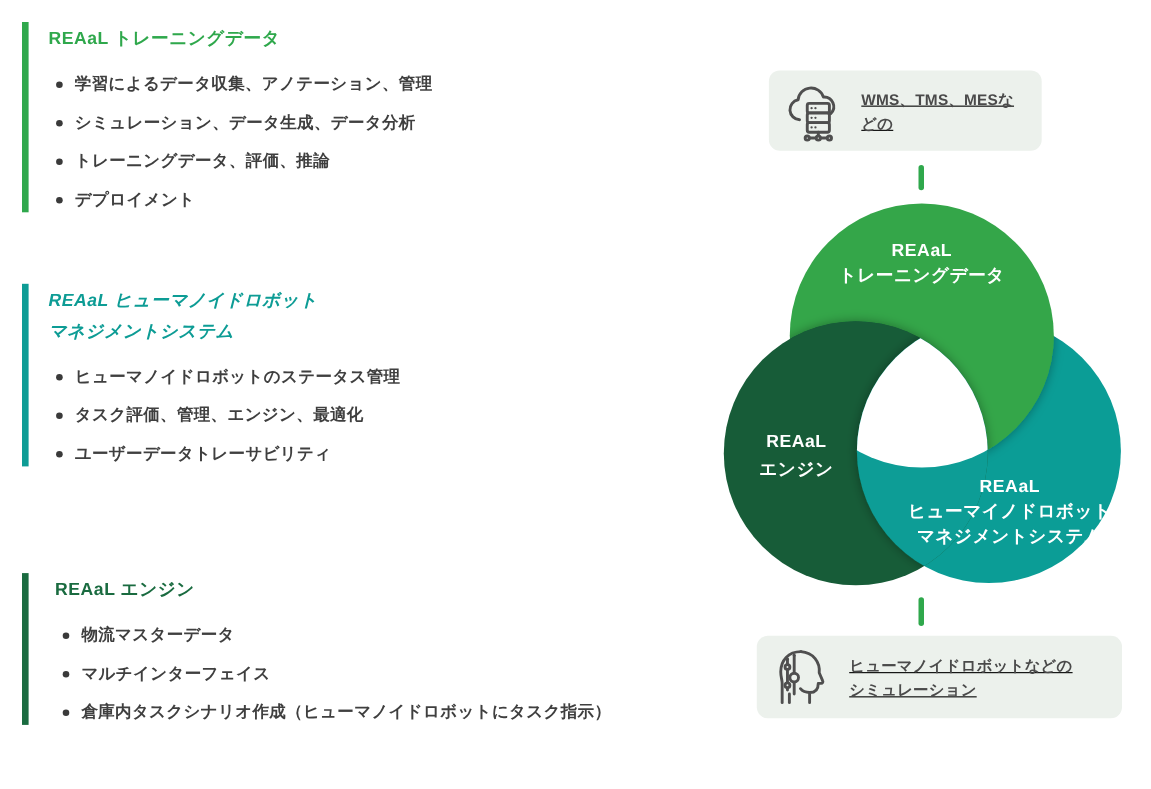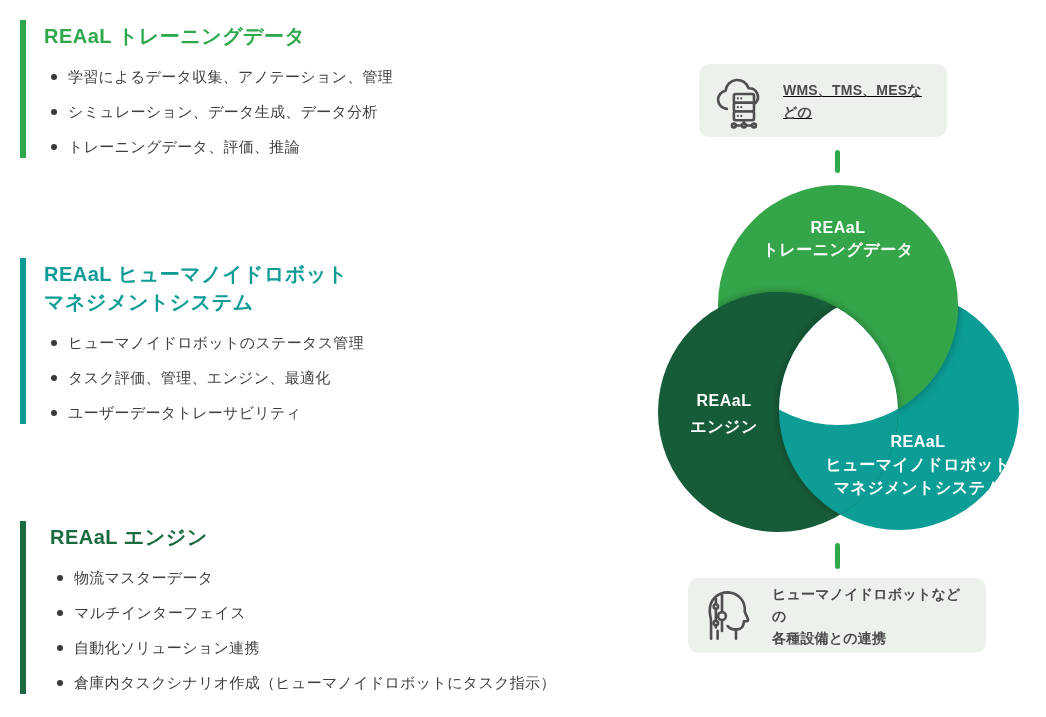--- a/index.html
+++ b/index.html
@@ -4,35 +4,35 @@
 <style>
   html,body{margin:0;padding:0;background:#ffffff;}
   .canvas{position:relative;width:1046px;height:717px;background:#ffffff;overflow:hidden;
           font-family:"Liberation Sans","DejaVu Sans",sans-serif;}
 
   
   .info{position:absolute;left:20px;width:610px;border-left:6px solid #2FA84C;padding-left:18px;}
   .s1{top:20px;border-color:#2FA84C;}
   .s2{top:258px;border-color:#0D9C95;}
   .s3{top:521px;border-color:#1A6B40;padding-left:24px;}
-  .info h2{margin:2px 0 16px 0;font-size:20px;line-height:28px;font-weight:bold;letter-spacing:.5px;}
+  .info h2{margin:2px 0 16px 0;font-size:16px;line-height:28px;font-weight:bold;letter-spacing:.5px;}
   .s1 h2{color:#2FA84C;}
-  .s2 h2{color:#0D9C95;}
+  .s2 h2{color:#0D9C95;font-style:italic;}
   .s3 h2{color:#1A6B40;}
   .info ul{list-style:none;margin:0;padding:0;}
   .info li{position:relative;padding-left:24px;font-size:15px;line-height:22px;margin-bottom:13px;
-           color:#3F3F3F;font-weight:400;letter-spacing:.3px;}
+           color:#3F3F3F;font-weight:700;letter-spacing:.3px;}
   .info li:last-child{margin-bottom:0;}
   .info li::before{content:"";position:absolute;left:7px;top:8px;width:6px;height:6px;border-radius:50%;background:#3A3A3A;}
 
   
   .callout{position:absolute;background:#ECF1EC;border-radius:10px;display:flex;align-items:center;
            gap:15px;padding:0 16px 0 13px;box-sizing:border-box;}
   .callout-top{left:699px;top:64px;width:248px;height:73px;text-decoration:underline;}
-  .callout-bottom{left:688px;top:578px;width:298px;height:75px;}
+  .callout-bottom{left:688px;top:578px;width:332px;height:75px;text-decoration:underline;}
   .callout .txt{font-size:14px;line-height:22px;font-weight:bold;color:#4A4A4A;letter-spacing:.2px;}
   .callout svg{flex:0 0 auto;}
 
   
   .connector{position:absolute;width:5px;background:#2FA84C;border-radius:2.5px;}
   .connector-top{left:835px;top:150px;height:23px;}
   .connector-bottom{left:835px;top:543px;height:26px;}
 
   
   .venn{position:absolute;left:650px;top:160px;width:400px;height:400px;}
@@ -45,20 +45,21 @@
 <div class="canvas">
 
   <section class="info s1">
     <h2>
       <div>REAaL トレーニングデータ</div>
     </h2>
     <ul>
       <li><span>学習によるデータ収集、アノテーション、管理</span></li>
       <li><span>シミュレーション、データ生成、データ分析</span></li>
       <li><span>トレーニングデータ、評価、推論</span></li>
+      <li><span>デプロイメント</span></li>
     </ul>
   </section>
 
   <section class="info s2">
     <h2>
       <div>REAaL ヒューマノイドロボット</div>
       <div>マネジメントシステム</div>
     </h2>
     <ul>
       <li><span>ヒューマノイドロボットのステータス管理</span></li>
@@ -67,21 +68,20 @@
     </ul>
   </section>
 
   <section class="info s3">
     <h2>
       <div>REAaL エンジン</div>
     </h2>
     <ul>
       <li><span>物流マスターデータ</span></li>
       <li><span>マルチインターフェイス</span></li>
-      <li><span>自動化ソリューション連携</span></li>
       <li><span>倉庫内タスクシナリオ作成（ヒューマノイドロボットにタスク指示）</span></li>
     </ul>
   </section>
 
   <div class="callout callout-top">
     <svg width="56" height="58" viewBox="0 0 64 64">
       <g stroke="#4F4F4F" stroke-width="3" fill="none" stroke-linecap="round" stroke-linejoin="round">
         <path d="M17 41 A10.5 10.5 0 0 1 15.5 20.2 A13.5 13.5 0 0 1 41.8 17.4 A10 10 0 0 1 49.5 34.5"></path>
         <rect x="25" y="24" width="23" height="10" rx="2" fill="#ECF1EC"></rect>
         <rect x="25" y="34" width="23" height="10" rx="2" fill="#ECF1EC"></rect>
@@ -172,17 +172,17 @@
         <circle cx="24" cy="32" r="4.5" fill="#ECF1EC"></circle>
         <circle cx="17" cy="40" r="2.5" fill="#ECF1EC"></circle>
       </g>
       <g fill="#4F4F4F">
         <circle cx="17" cy="13" r="1.5"></circle>
         <circle cx="24" cy="9" r="1.5"></circle>
       </g>
     </svg>
     <div class="txt">
       <div>ヒューマノイドロボットなどの</div>
-      <div>各種設備との連携</div>
+      <div>シミュレーション</div>
     </div>
   </div>
 
 </div>
 
 </body></html>

